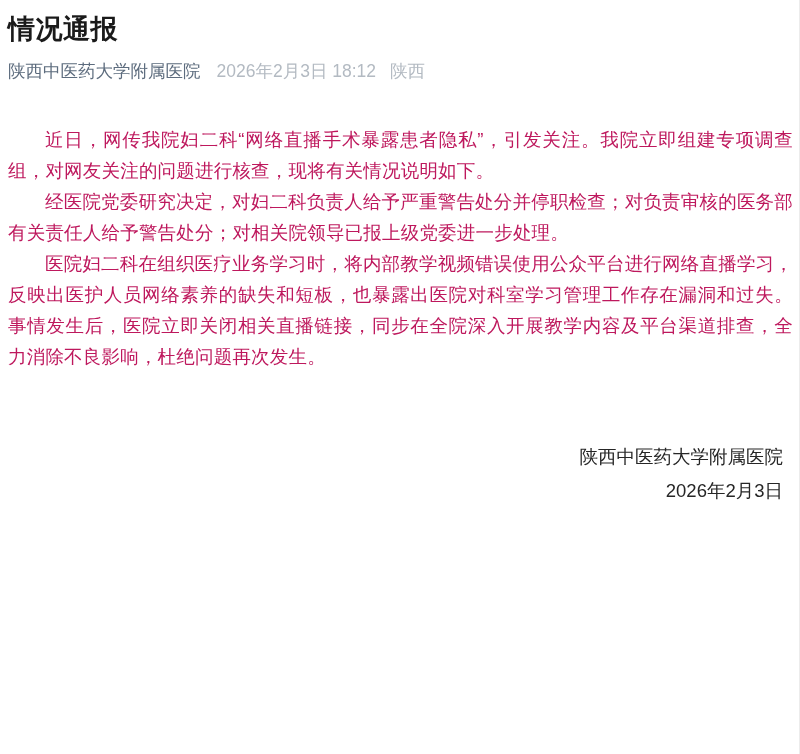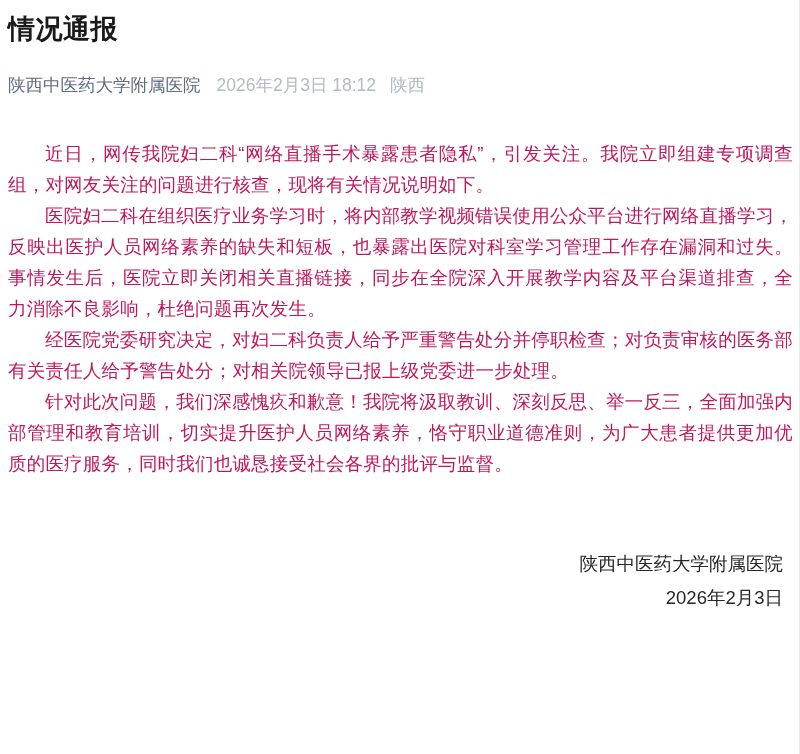--- a/index.html
+++ b/index.html
@@ -21,21 +21,21 @@
   .page-title {
     margin: 0;
     font-size: 27px;
     line-height: 34px;
     font-weight: 700;
     color: #1a1a1a;
     letter-spacing: 0.5px;
     font-family: Liberation Serif, serif;
   }
   .byline {
-    margin-top: 28px;
+    margin-top: 14px;
     margin-bottom: 42px;
     font-size: 17.5px;
     line-height: 22px;
     white-space: nowrap;
   }
   .byline .source {
     color: #5d6c7e;
     margin-right: 16px;
     text-decoration: none;
     cursor: pointer;
@@ -70,23 +70,22 @@
 <div class="page">
 
   <h1 class="page-title">情况通报</h1>
 
   <div class="byline">
     <span class="source">陕西中医药大学附属医院</span><span class="meta meta-time">2026年2月3日 18:12</span><span class="meta">陕西</span>
   </div>
 
   <div class="article">
     <p>近日，网传我院妇二科“网络直播手术暴露患者隐私”，引发关注。我院立即组建专项调查组，对网友关注的问题进行核查，现将有关情况说明如下。</p>
+    <p>经医院党委研究决定，对妇二科负责人给予严重警告处分并停职检查；对负责审核的医务部有关责任人给予警告处分；对相关院领导已报上级党委进一步处理。</p>
     <p>医院妇二科在组织医疗业务学习时，将内部教学视频错误使用公众平台进行网络直播学习，反映出医护人员网络素养的缺失和短板，也暴露出医院对科室学习管理工作存在漏洞和过失。事情发生后，医院立即关闭相关直播链接，同步在全院深入开展教学内容及平台渠道排查，全力消除不良影响，杜绝问题再次发生。</p>
-    <p>经医院党委研究决定，对妇二科负责人给予严重警告处分并停职检查；对负责审核的医务部有关责任人给予警告处分；对相关院领导已报上级党委进一步处理。</p>
-    <p>针对此次问题，我们深感愧疚和歉意！我院将汲取教训、深刻反思、举一反三，全面加强内部管理和教育培训，切实提升医护人员网络素养，恪守职业道德准则，为广大患者提供更加优质的医疗服务，同时我们也诚恳接受社会各界的批评与监督。</p>
   </div>
 
   <div class="signature">
     <div>陕西中医药大学附属医院</div>
     <div>2026年2月3日</div>
   </div>
 
 </div>
 
 </body></html>

